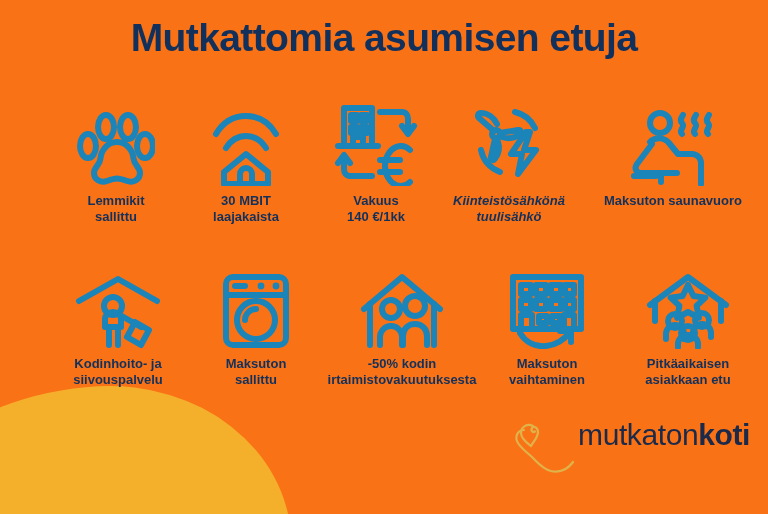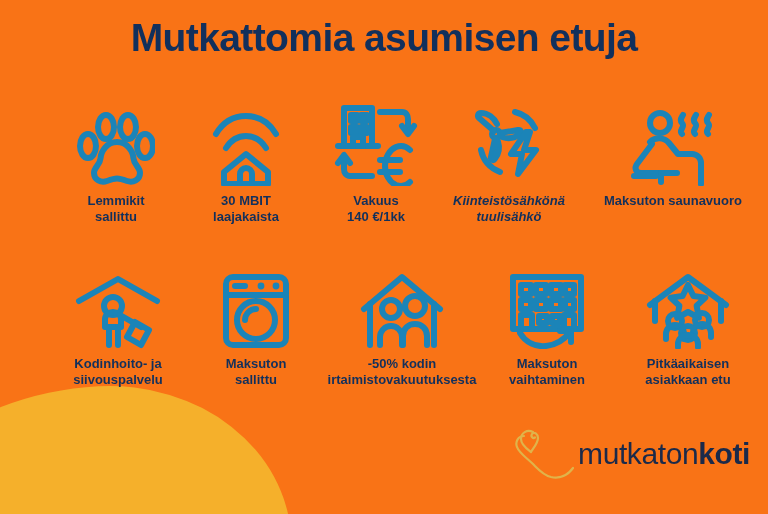--- a/index.html
+++ b/index.html
@@ -67,22 +67,22 @@
   
   .q1{left:38px;top:267px;width:160px;}
   .q2{left:186px;top:267px;width:140px;}
   .q3{left:312px;top:267px;width:180px;}
   .q4{left:472px;top:267px;width:150px;}
   .q5{left:610px;top:267px;width:156px;}
 
   
   .logo{
     position:absolute;
-    right:18px;bottom:32px;
-    display:flex;align-items:center;
+    right:18px;bottom:38px;
+    display:flex;align-items:flex-start;
     z-index:4;
   }
   .logo-mark{width:62px;height:56px;margin-right:4px;}
   .logo-text{
     font-size:30px;
     color:#1B2A4A;
     letter-spacing:-0.4px;
     line-height:1;
     white-space:nowrap;
   }

